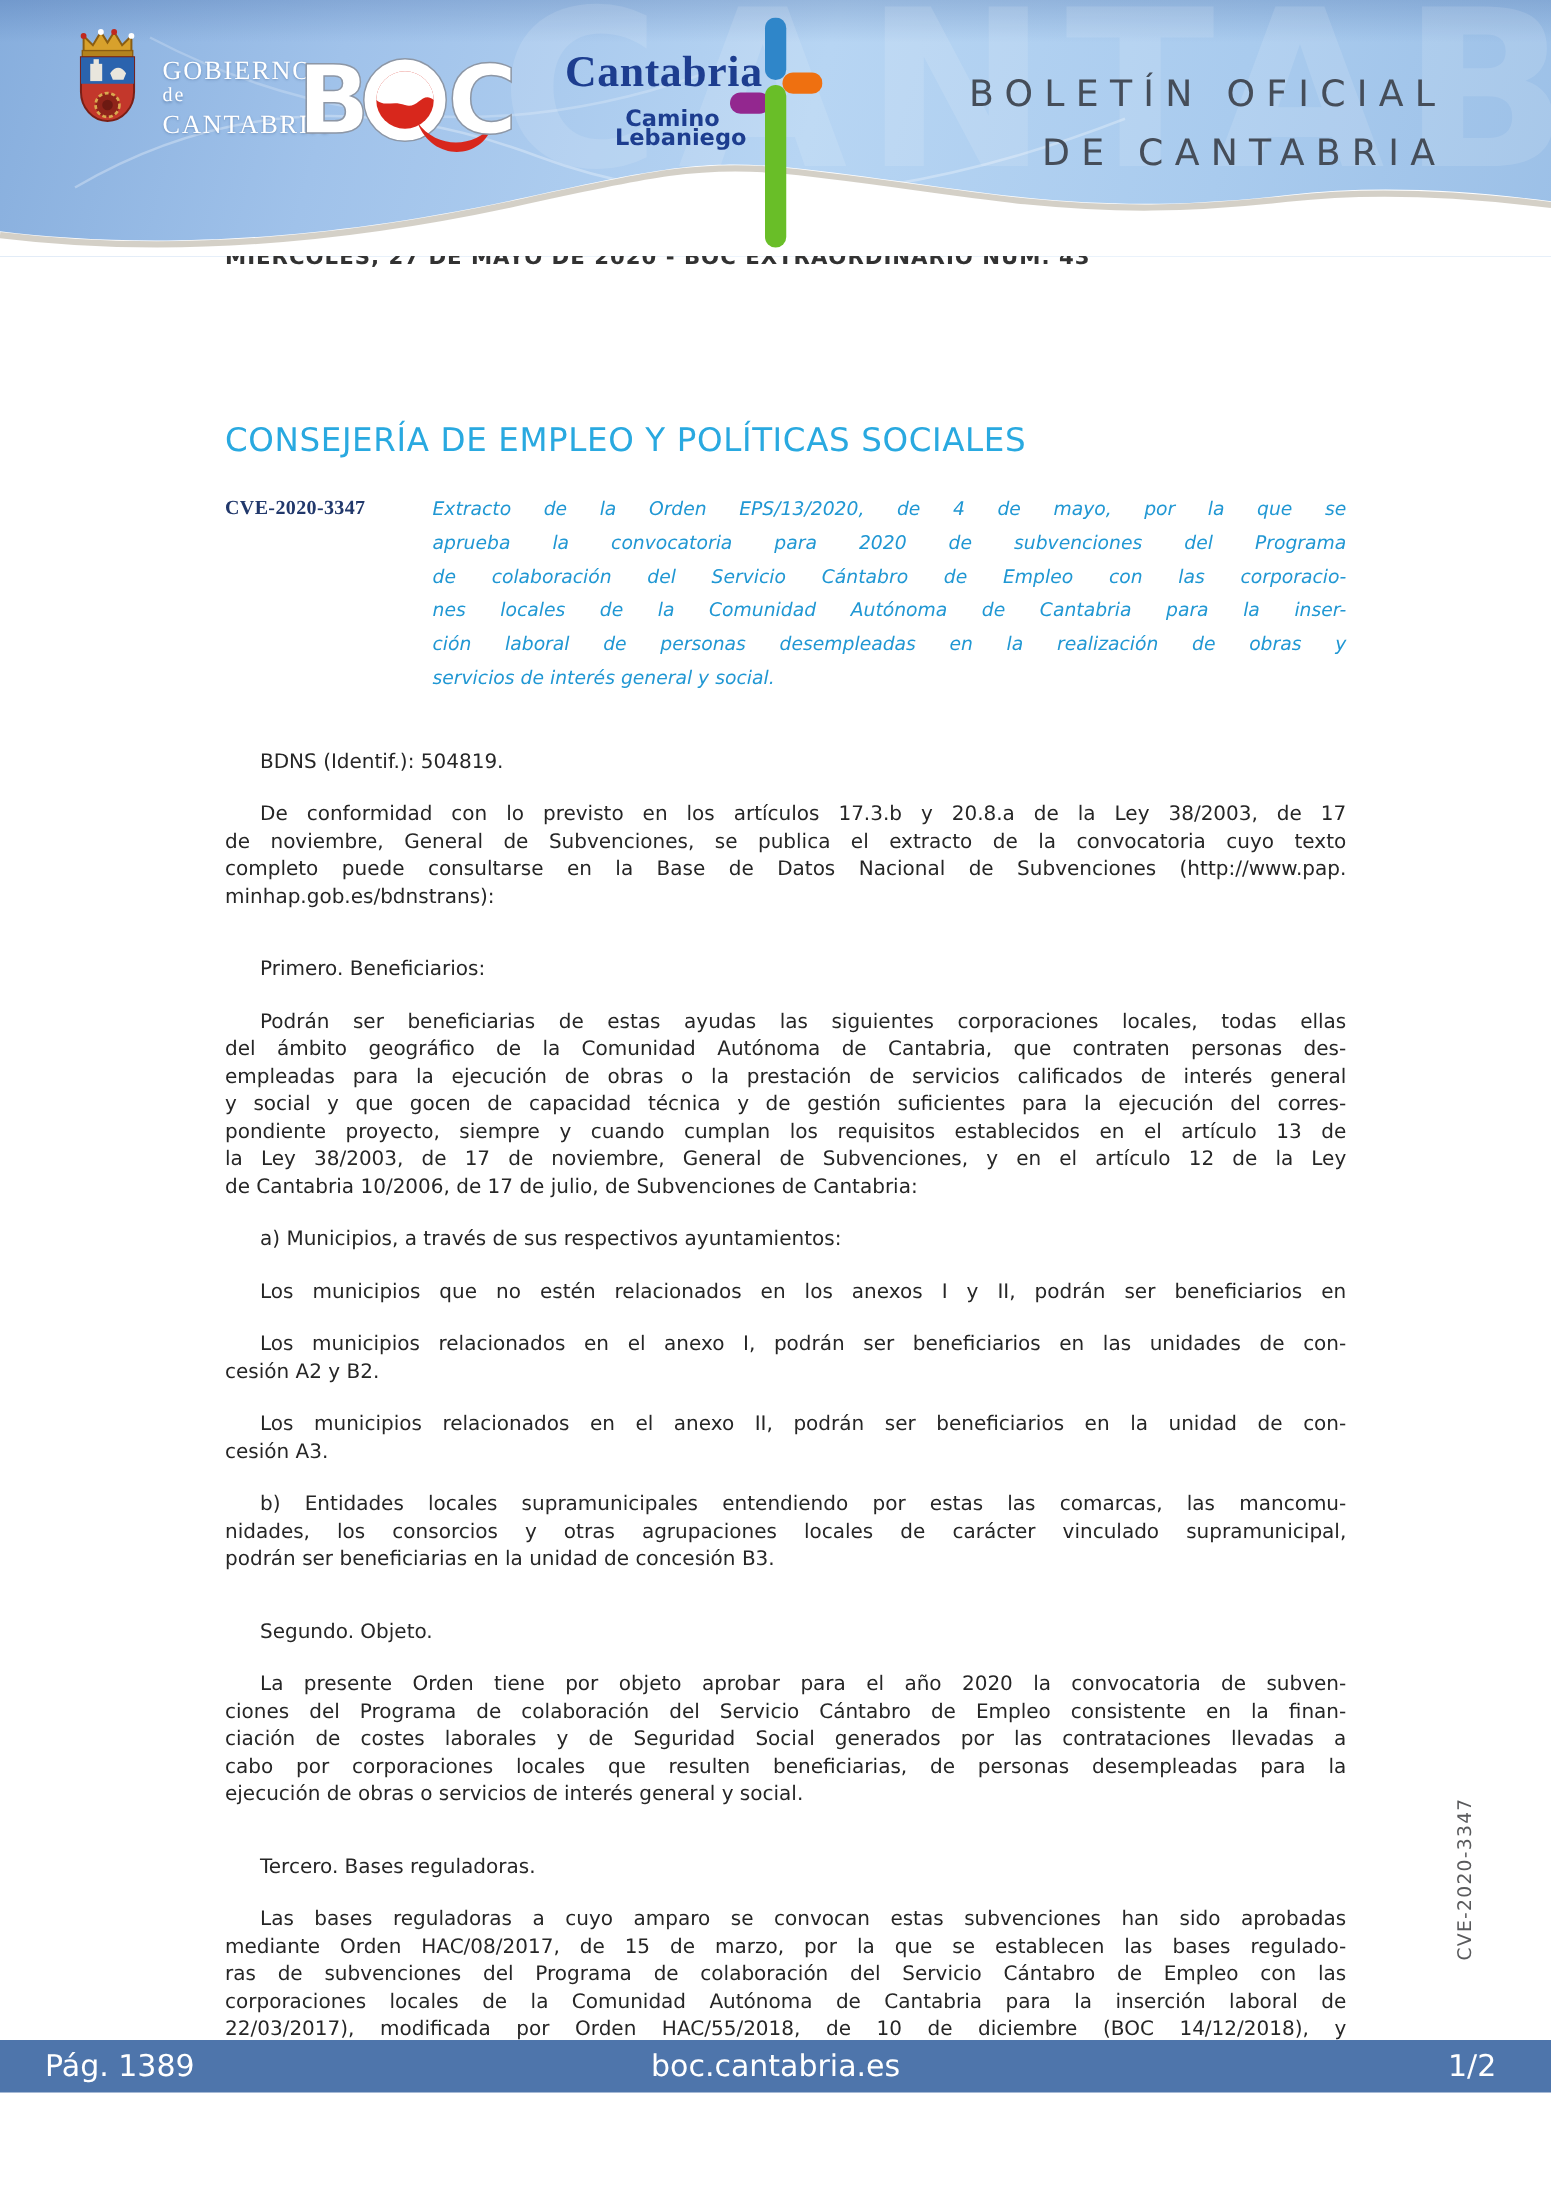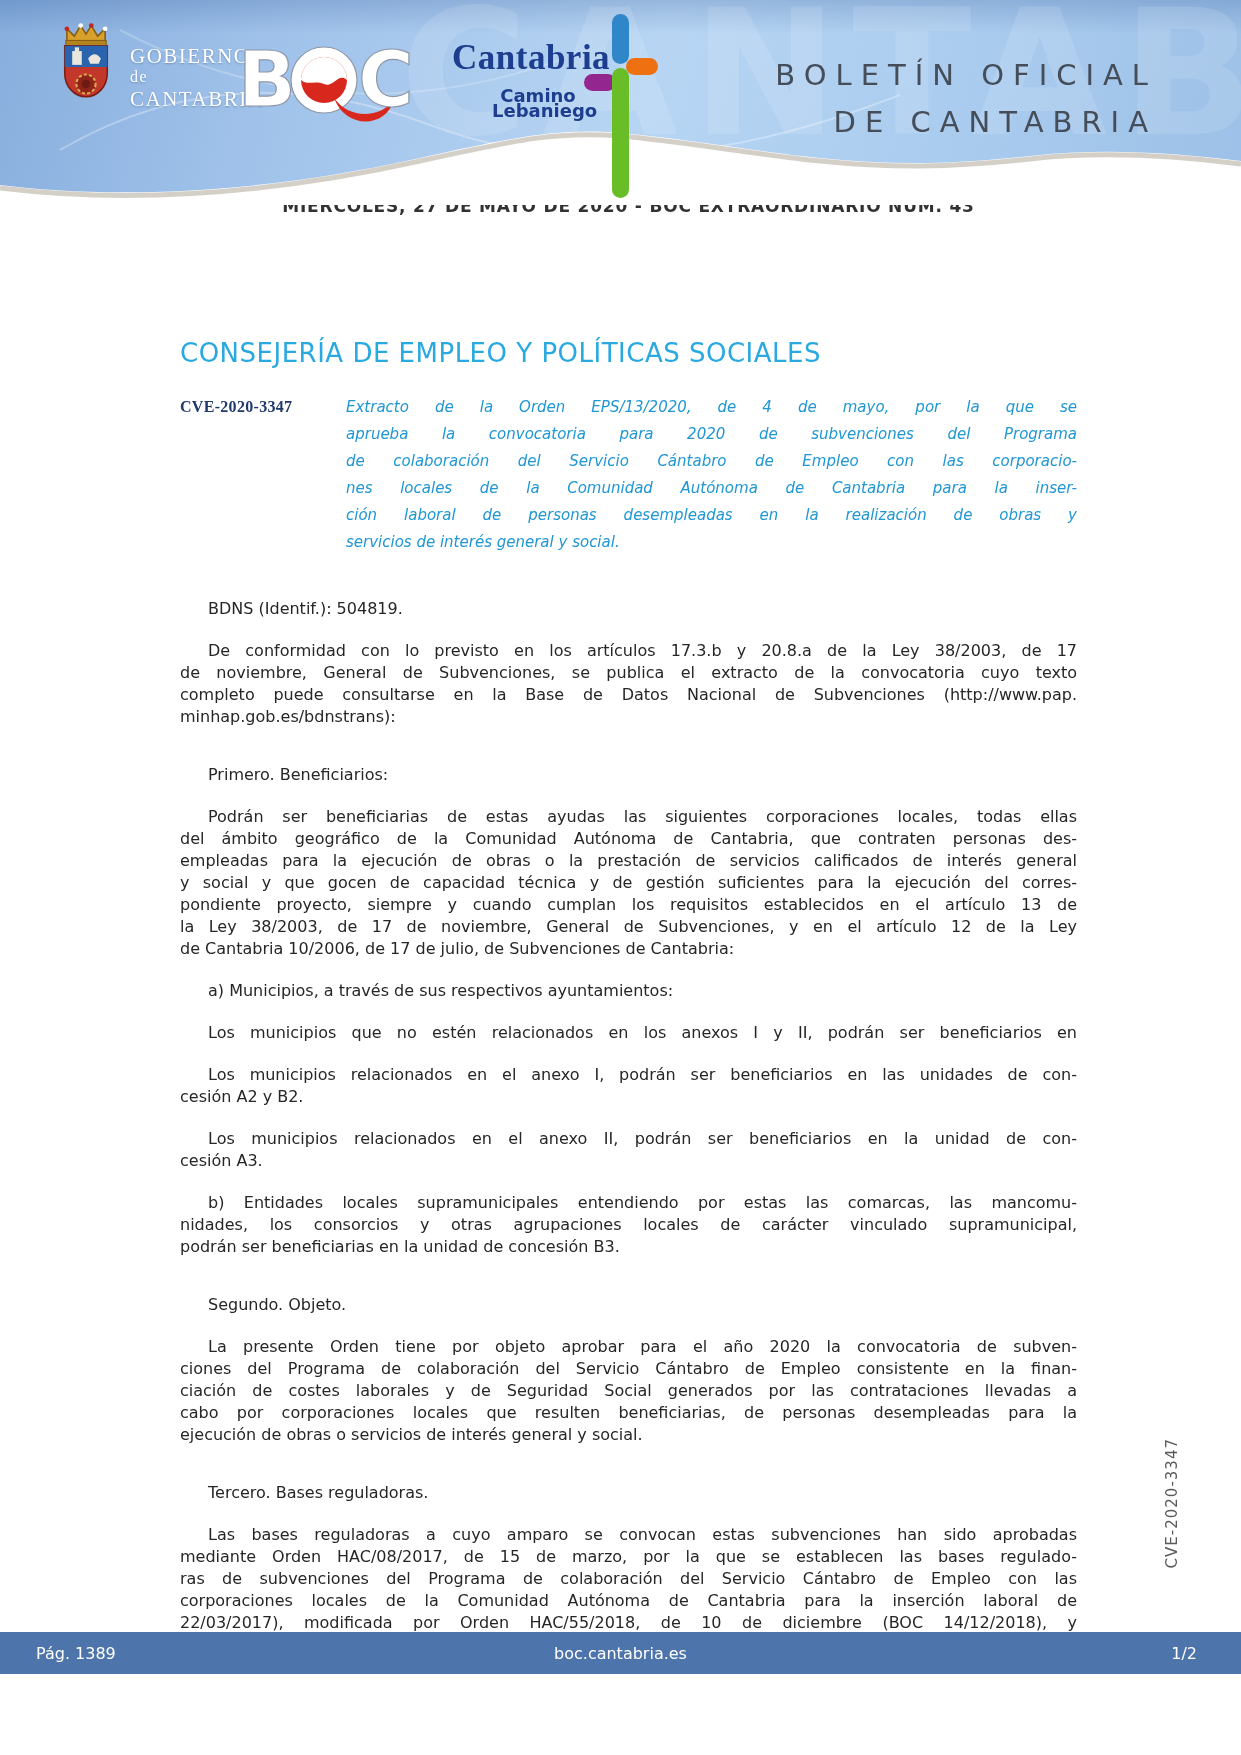--- a/index.html
+++ b/index.html
@@ -39,21 +39,21 @@
     position:absolute;left:492px;top:88px;width:92px;z-index:3;color:#1d3d8f;
     font-size:18px;font-weight:bold;line-height:15px;text-align:center;
   }
   .cross-svg{position:absolute;left:584px;top:14px;z-index:4;}
   .masthead{
     position:absolute;right:84px;top:52px;z-index:3;text-align:right;
     color:#454d59;font-size:29px;letter-spacing:9px;line-height:47px;white-space:nowrap;
   }
   
   .dateline{
-    position:absolute;left:180px;top:196px;width:897px;text-align:center;
+    position:absolute;left:180px;top:196px;width:897px;text-align:left;
     font-size:17px;font-weight:bold;letter-spacing:0.8px;color:#323232;
   }
   
   .dept-title{
     position:absolute;left:180px;top:338px;width:897px;text-align:left;
     font-size:26px;font-weight:normal;color:#29a9e0;letter-spacing:0.5px;
   }
   
   .extract-wrap{position:absolute;left:180px;top:394px;width:897px;display:flex;}
   .cve-label{
@@ -74,21 +74,21 @@
   .bheading .jline{text-align:left;text-align-last:left;}
   
   .side-cve{
     position:absolute;top:1438px;right:60px;z-index:5;
     writing-mode:vertical-rl;transform:rotate(180deg);
     font-size:15px;color:#595a5c;letter-spacing:1px;
   }
   
   .footer-bar{
     position:absolute;left:0;top:1632px;width:1241px;height:42px;
-    background:#4e75ab;color:#fff;font-size:16px;
+    background:#4e75ab;color:#fff;font-size:24px;
   }
   .footer-left{position:absolute;left:36px;top:50%;transform:translateY(-50%);}
   .footer-center{position:absolute;left:0;right:0;top:50%;transform:translateY(-50%);text-align:center;}
   .footer-right{position:absolute;right:44px;top:50%;transform:translateY(-50%);}
 </style>
 </head>
 <body>
 
 <div class="page">
 

